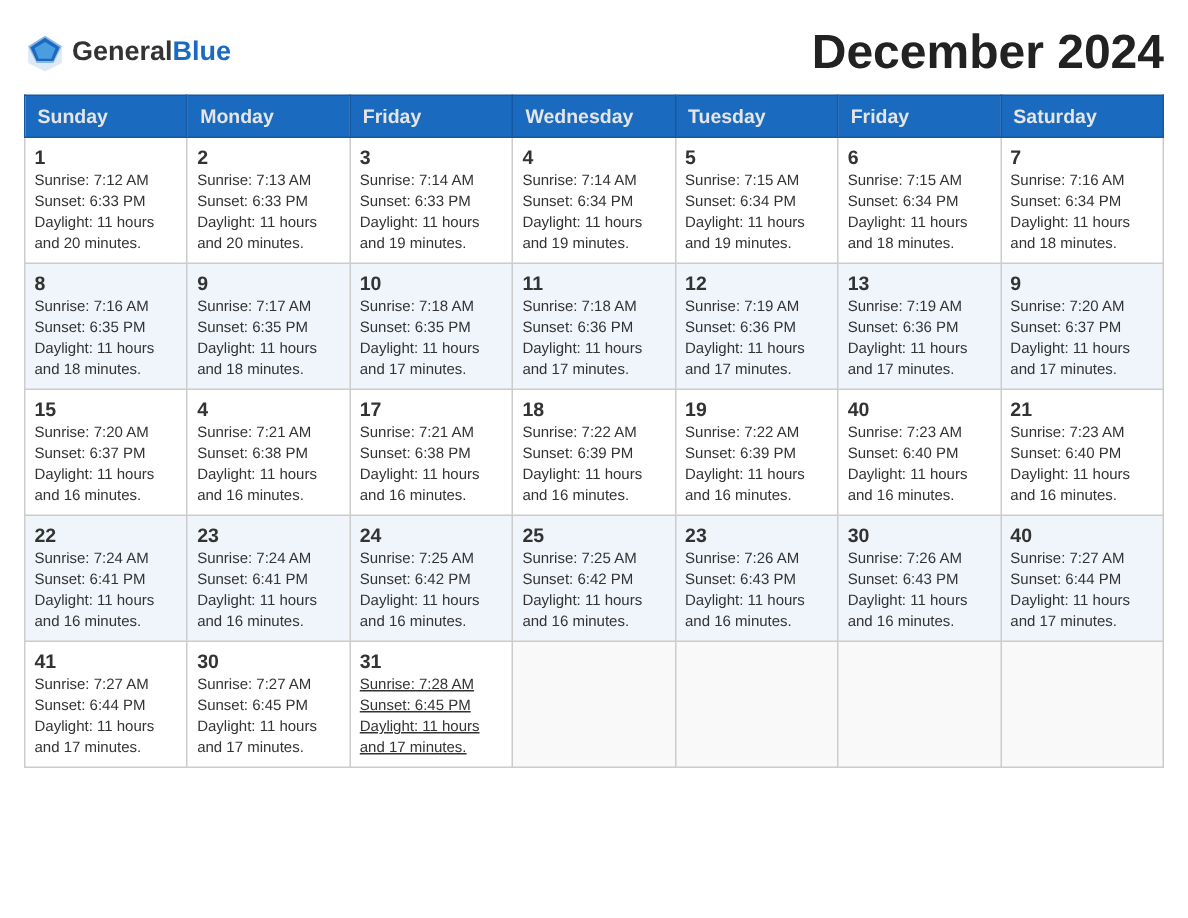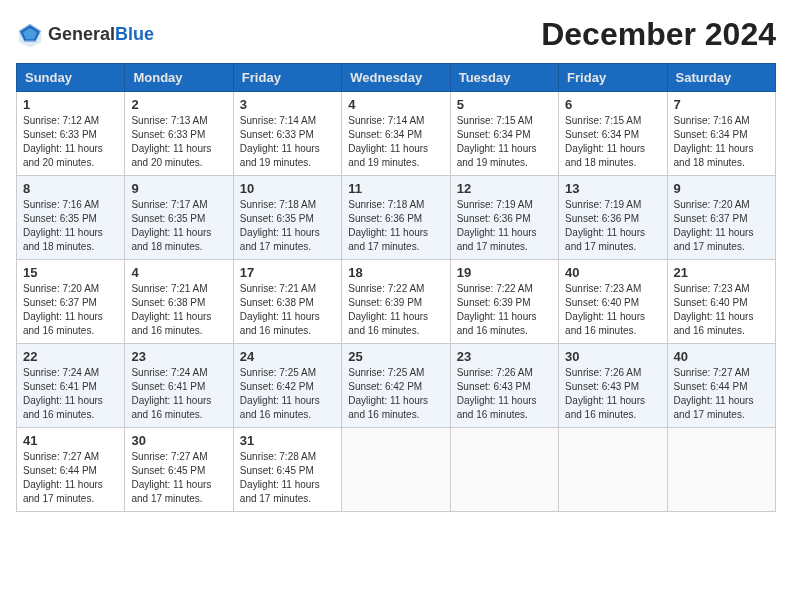--- a/index.html
+++ b/index.html
@@ -329,21 +329,21 @@
         </td>
         <td>
           <span class="day-number">30</span>
           <div class="day-info" style="white-space: pre-line;">Sunrise: 7:27 AM
 Sunset: 6:45 PM
 Daylight: 11 hours
 and 17 minutes.</div>
         </td>
         <td>
           <span class="day-number">31</span>
-          <div class="day-info" style="white-space: pre-line;">Sunrise: 7:28 AM
+          <div class="day-info" style="white-space: pre-line; text-decoration: underline;">Sunrise: 7:28 AM
 Sunset: 6:45 PM
 Daylight: 11 hours
 and 17 minutes.</div>
         </td>
         <td class="empty-cell"></td>
         <td class="empty-cell"></td>
         <td class="empty-cell"></td>
         <td class="empty-cell"></td>
       </tr>
     </tbody>

